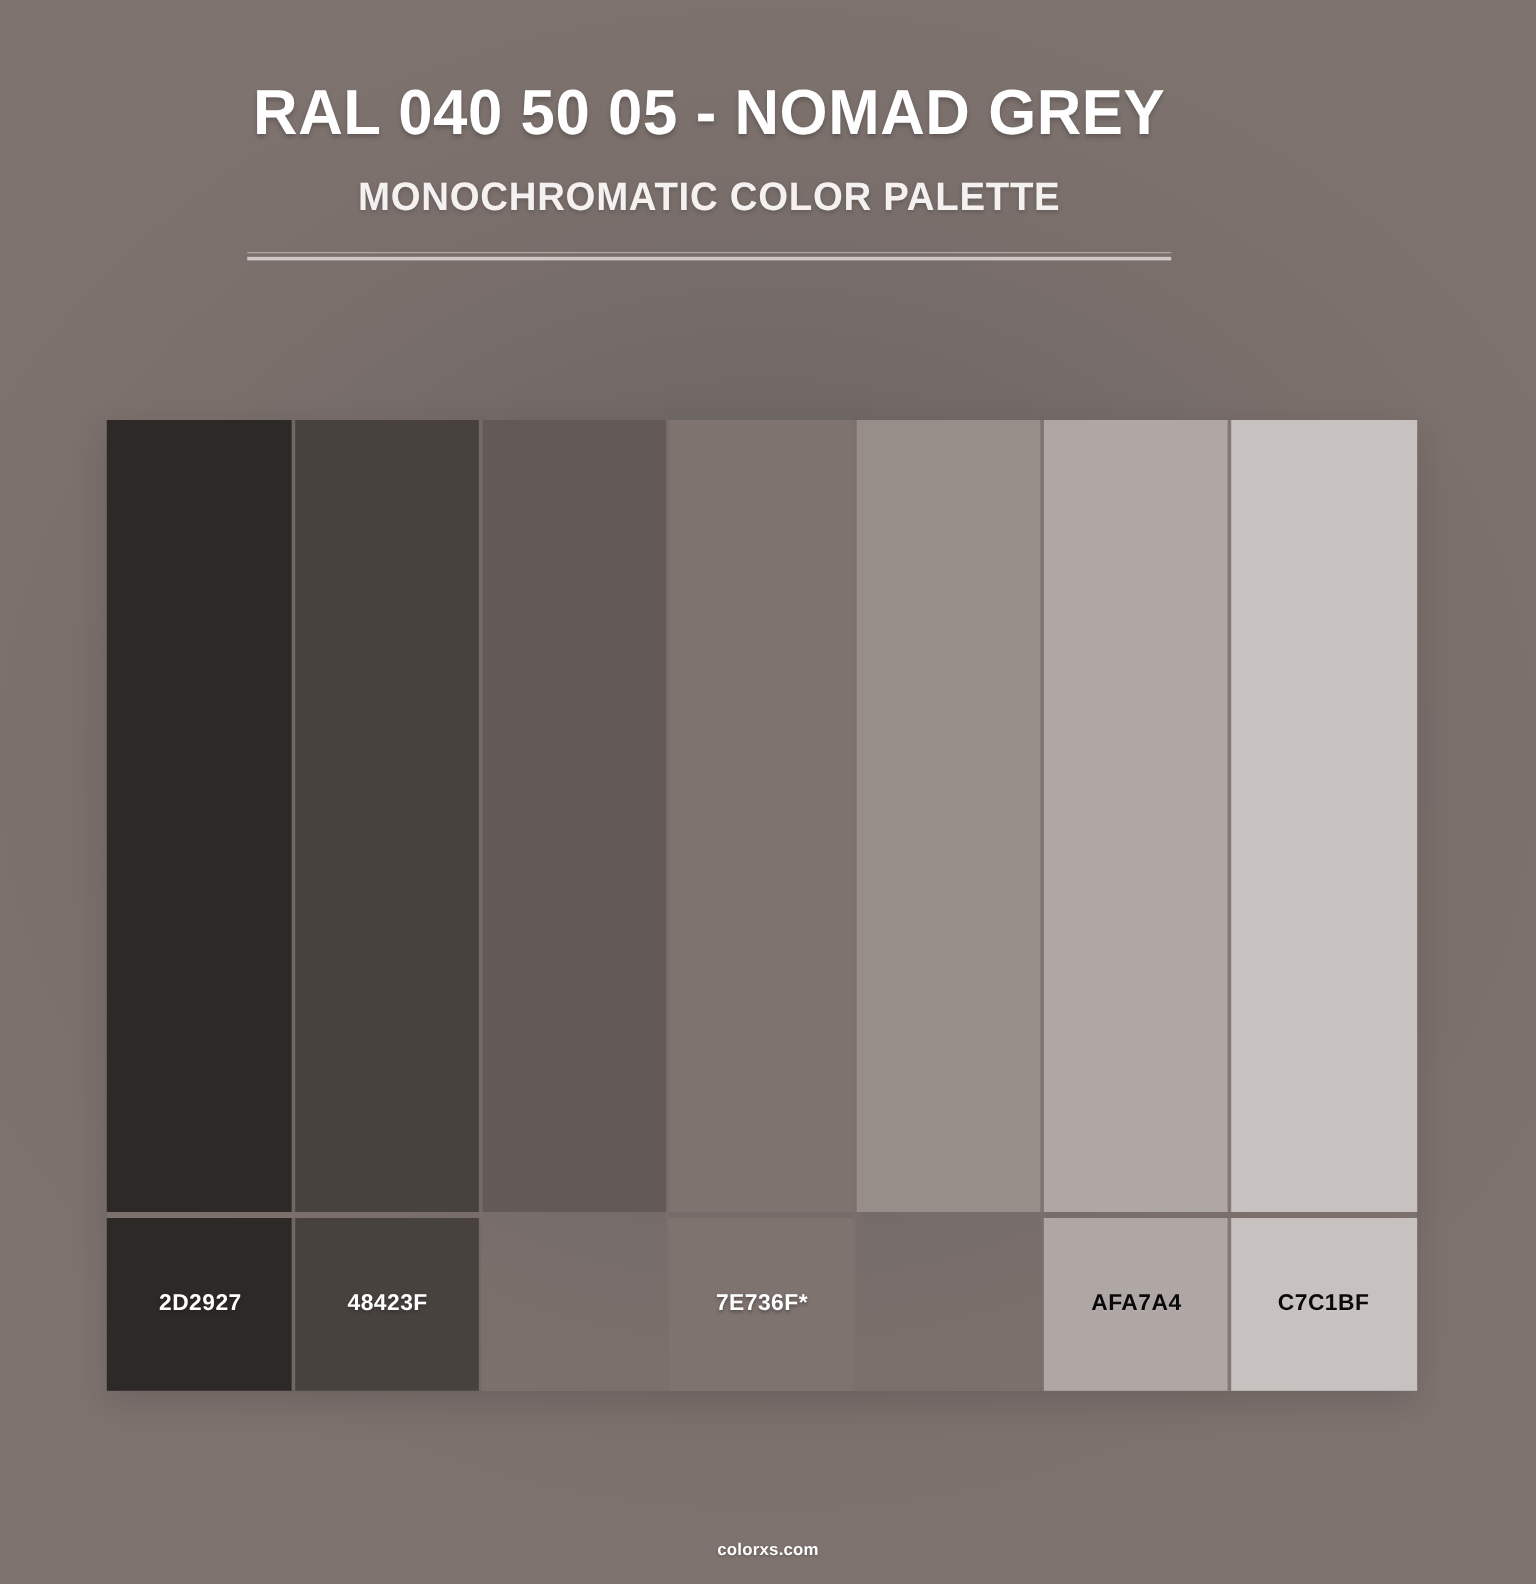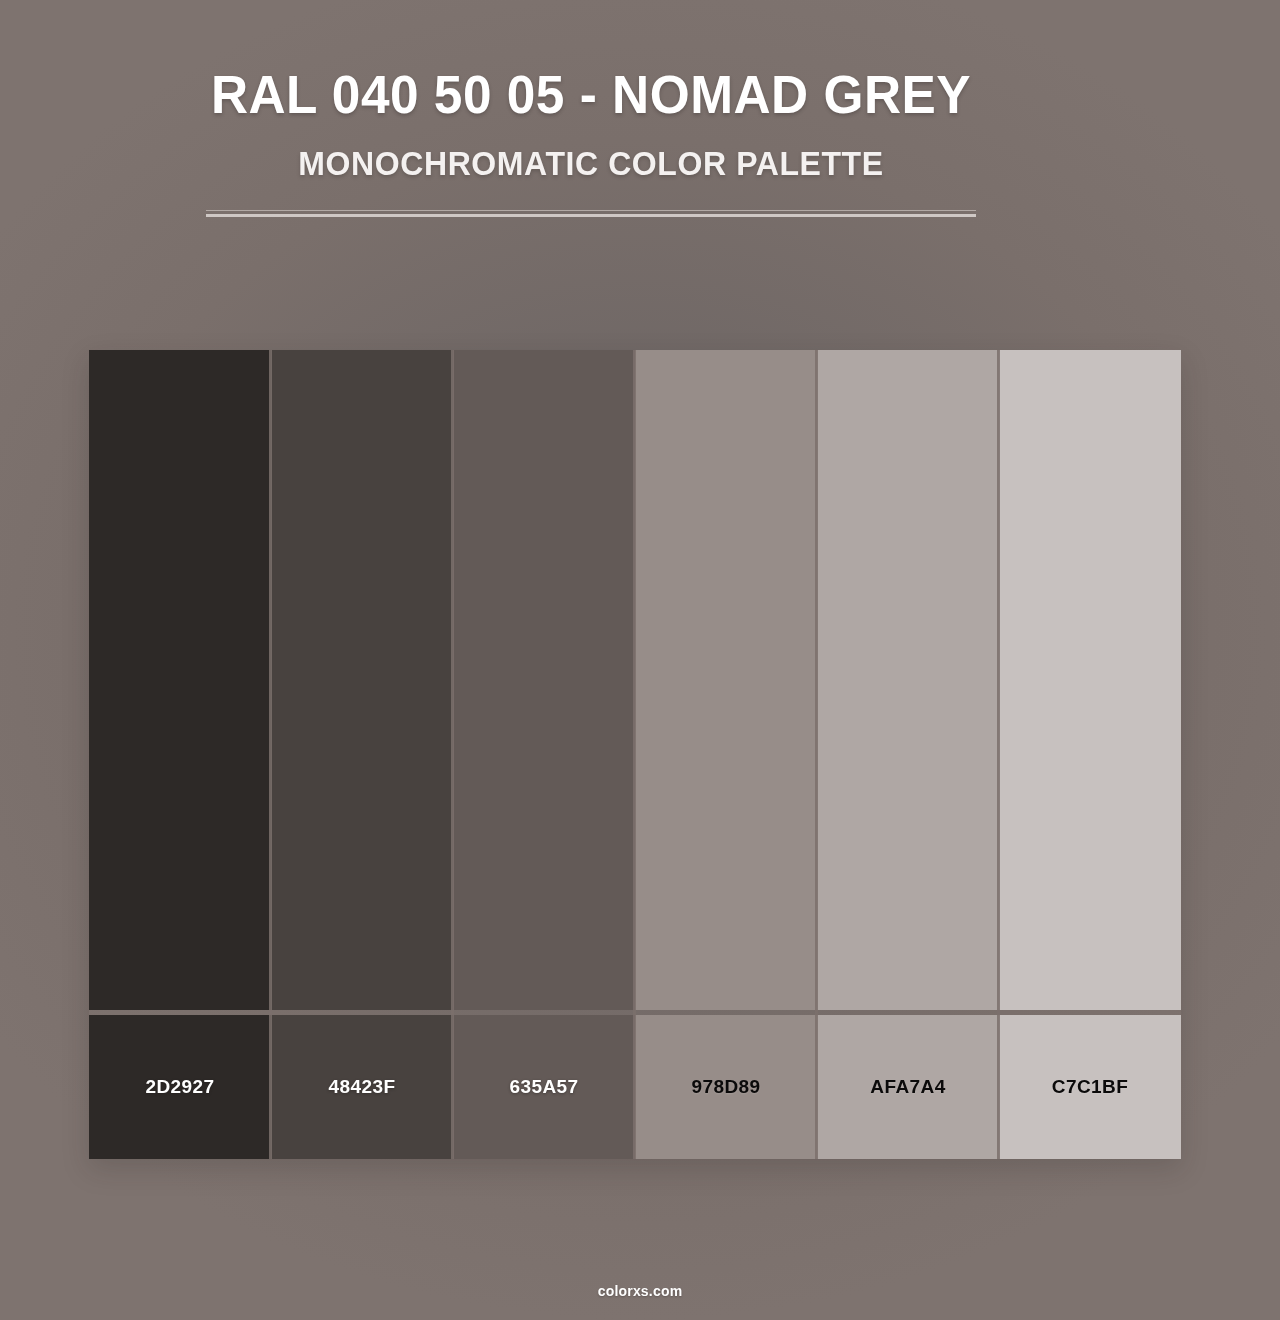--- a/index.html
+++ b/index.html
@@ -171,30 +171,31 @@
     <div class="swatch-col">
       <div class="swatch-block" style="background: rgb(72, 66, 63);"></div>
       <div class="swatch-gap"></div>
       <div class="swatch-label-block" style="background: rgb(72, 66, 63); text-align: right;">
         <span class="swatch-label light-text">48423F</span>
       </div>
     </div>
     <div class="swatch-col">
       <div class="swatch-block" style="background: rgb(99, 90, 87);"></div>
       <div class="swatch-gap"></div>
-      <div class="swatch-label-block" style="background: rgb(99, 90, 87);">
-        <span class="swatch-label light-text">635A57</span>
+    </div>
+    <div class="swatch-col">
+      <div class="swatch-block" style="background: rgb(126, 115, 111);"></div>
+      <div class="swatch-gap"></div>
+      <div class="swatch-label-block" style="background: rgb(126, 115, 111);">
+        <span class="swatch-label light-text">7E736F*</span>
       </div>
     </div>
     <div class="swatch-col">
       <div class="swatch-block" style="background: rgb(151, 141, 137);"></div>
       <div class="swatch-gap"></div>
-      <div class="swatch-label-block" style="background: rgb(151, 141, 137);">
-        <span class="swatch-label dark-text">978D89</span>
-      </div>
     </div>
     <div class="swatch-col">
       <div class="swatch-block" style="background: rgb(175, 167, 164);"></div>
       <div class="swatch-gap"></div>
       <div class="swatch-label-block" style="background: rgb(175, 167, 164); align-items: center;">
         <span class="swatch-label dark-text">AFA7A4</span>
       </div>
     </div>
     <div class="swatch-col">
       <div class="swatch-block" style="background: rgb(199, 193, 191);"></div>

